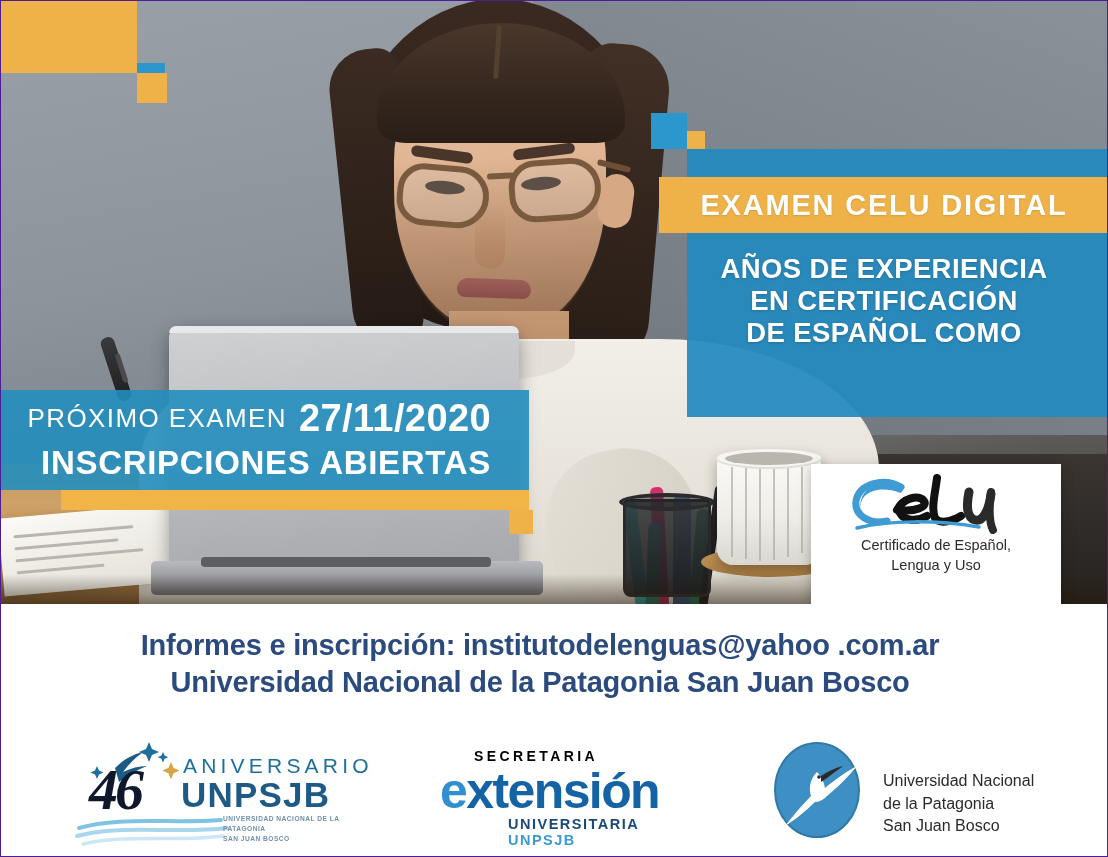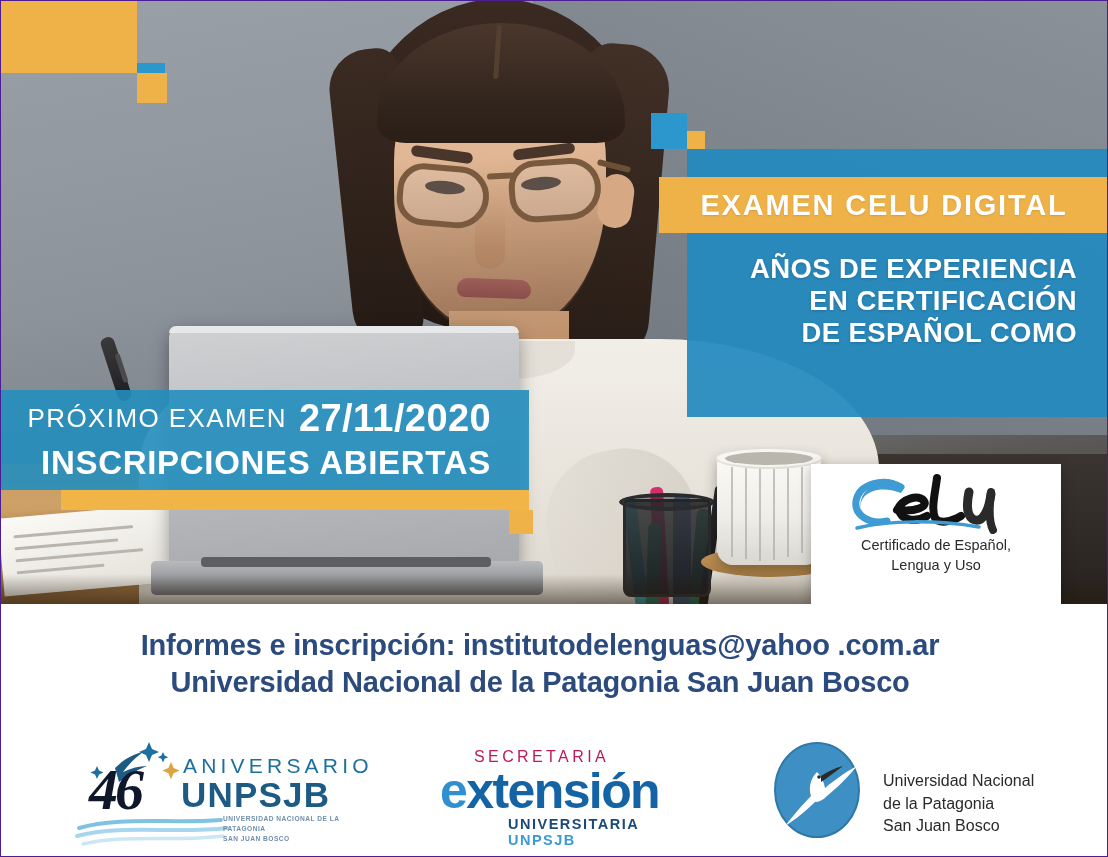--- a/index.html
+++ b/index.html
@@ -242,21 +242,21 @@
     background:#eeb248;
     display:flex; align-items:center; justify-content:center;
   }
   .right-title-bar span {
     color:#ffffff; font-weight:bold; font-size:29px; letter-spacing:1.8px;
     font-family:"Liberation Sans", sans-serif;
     text-shadow:0 1px 2px rgba(0,0,0,0.12);
   }
   .right-body {
     position:absolute; left:690px; top:252px; width:400px;
-    text-align:right;
+    text-align:center;
     color:#ffffff; font-weight:bold; font-size:27.5px; line-height:1.16;
     letter-spacing:0.4px;
     padding-right:14px;
     text-shadow:0 1px 3px rgba(0,0,0,0.18);
   }
 
   
   .left-banner {
     position:absolute; left:0; top:389px; width:528px; height:100px;
     background:rgba(35,142,190,0.90);
@@ -346,21 +346,21 @@
   .aniv-small {
     position:absolute; left:152px; top:90px;
     font-size:6.6px; letter-spacing:0.5px; color:#6f8faa; line-height:1.55;
     font-weight:bold;
   }
 
   
   .lg-ext { left:425px; width:270px; }
   .ext-sec {
     position:absolute; left:48px; top:24px;
-    font-size:16px; letter-spacing:3.4px; color:#be185d; font-weight:400;
+    font-size:14px; letter-spacing:3.4px; color:#000000; font-weight:700;
   }
   .ext-main {
     position:absolute; left:14px; top:38px;
     font-size:50px; font-weight:bold; color:#1464a5; letter-spacing:-1.6px;
   }
   .ext-main .x { color:#2f8fd0; }
   .ext-sub {
     position:absolute; left:82px; top:92px;
     font-size:14.5px; letter-spacing:1.5px; font-weight:bold;
   }

